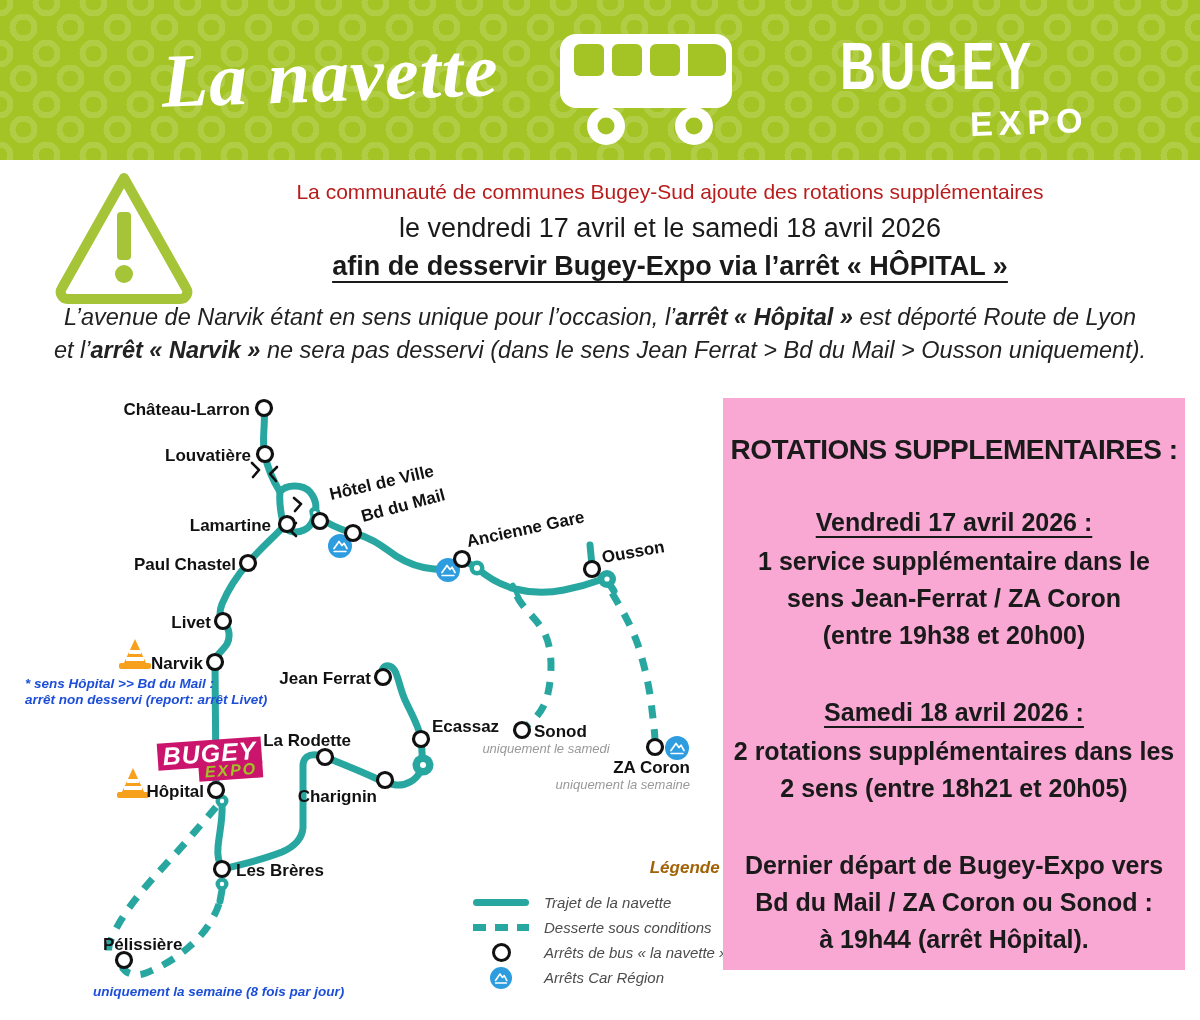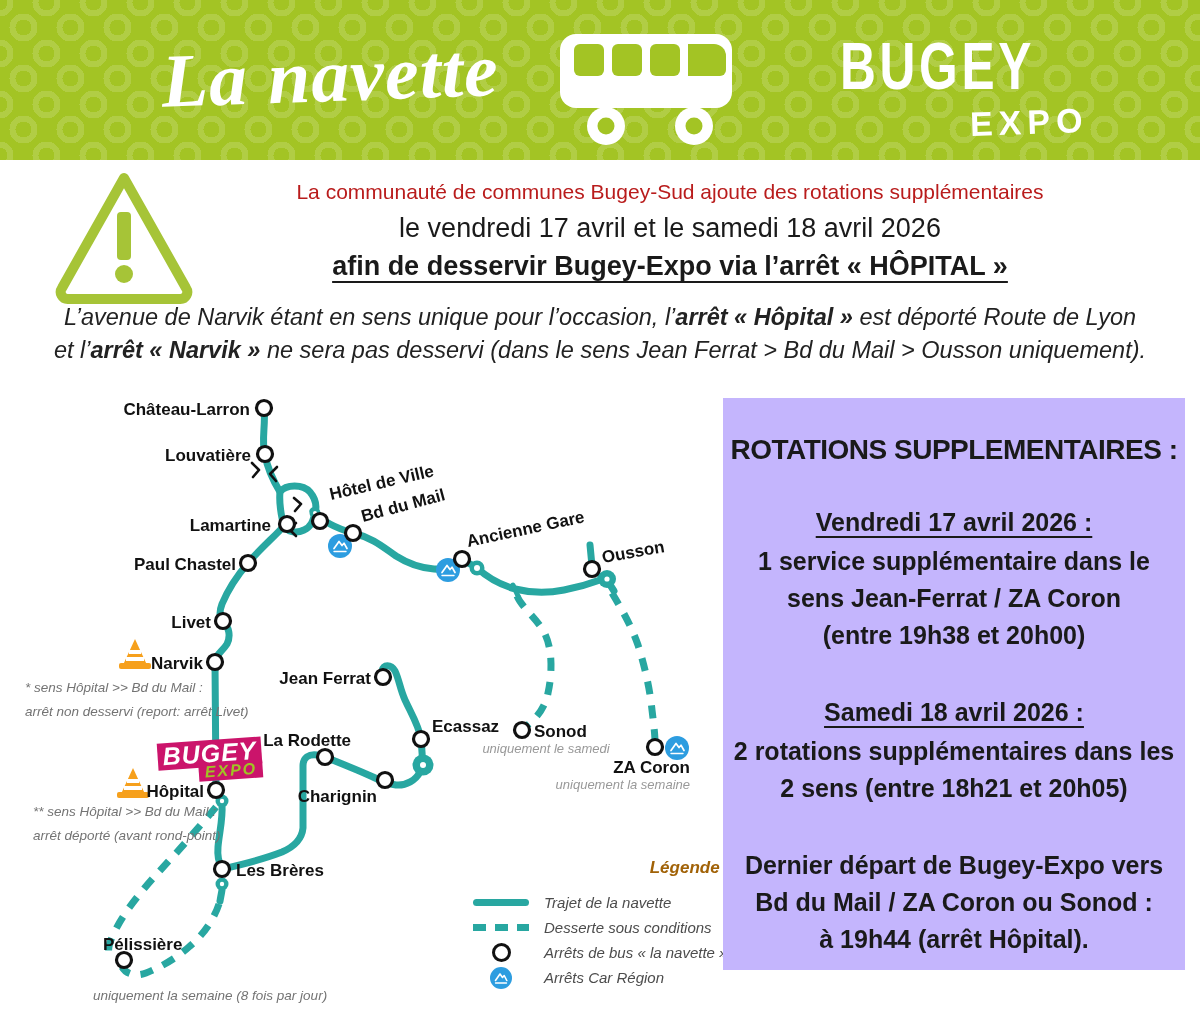--- a/index.html
+++ b/index.html
@@ -28,21 +28,21 @@
   .notice-l1{font-size:21px;font-weight:400;margin-bottom:9px;color:#b91c1c;}
   .notice-l2{font-size:27px;font-weight:normal;margin-bottom:7px;}
   .notice-l3{font-size:27px;font-weight:bold;text-decoration:underline;text-underline-offset:6px;
     text-decoration-thickness:2px;}
   .detail{position:absolute;left:40px;top:301px;width:1120px;text-align:center;
     font-style:italic;font-size:23.5px;color:#222;line-height:33px;}
   .detail .b{font-weight:bold;}
 
   
   .map-svg{position:absolute;left:0;top:390px;}
-  .map-note{position:absolute;font-style:italic;font-size:13.5px;color:#737373;line-height:24px;}
+  .map-note{position:absolute;font-style:italic;font-size:13.5px;color:#1d4ed8;line-height:16px;font-weight:bold;}
   .pre{white-space:pre-line;}
   #note-narvik{left:25px;top:1066px;}          
   #note-hopital{left:33px;top:1190px;}
   #note-pelissiere{left:93px;top:1374px;}
   .map-note,.map-logo{z-index:3;}
 
   .map-logo{position:absolute;left:158px;top:1128px;transform:rotate(-4deg);}
   .map-logo .bx-top{display:inline-block;background:#cb146b;color:#fff;font-weight:bold;
     font-style:italic;font-size:25px;line-height:27px;padding:0 5px;letter-spacing:1px;}
   .map-logo .bx-bottom{display:block;width:fit-content;margin:-4px 0 0 40px;background:#cb146b;
@@ -60,21 +60,21 @@
   .legend-title{font-weight:bold;font-style:italic;font-size:17px;color:#a16207;margin-bottom:12px;text-align:right;}
   .legend-row{display:flex;align-items:center;height:25px;}
   .legend-swatch{width:62px;display:flex;justify-content:center;align-items:center;flex:0 0 62px;}
   .sw-solid{width:56px;height:7px;background:#28a7a1;border-radius:4px;}
   .sw-dashed{width:56px;height:7px;
     background:repeating-linear-gradient(90deg,#28a7a1 0 13px,transparent 13px 22px);}
   .sw-stop{width:13px;height:13px;border:3.5px solid #111;border-radius:50%;background:#fff;}
   .legend-label{font-style:italic;font-size:15px;color:#4c4c4c;margin-left:12px;white-space:nowrap;}
 
   
-  .panel{position:absolute;left:723px;top:398px;width:462px;height:572px;background:#c4b5fd;
+  .panel{position:absolute;left:723px;top:398px;width:462px;height:572px;background:#f9a8d4;
     text-align:center;box-sizing:border-box;padding-top:36px;}
   .panel-title{font-size:28px;font-weight:bold;letter-spacing:-0.5px;}
   .panel-heading{font-size:25px;font-weight:bold;text-decoration:underline;
     text-underline-offset:5px;text-decoration-thickness:2px;}
   .panel-body{font-size:25px;font-weight:bold;line-height:37px;}
   .mt-f{margin-top:42px;margin-bottom:6px;}
   .mt-s{margin-top:44px;margin-bottom:6px;}
   .mt-l{margin-top:40px;}
 
   text.stop-label{font-family:"Liberation Sans",sans-serif;font-weight:bold;font-size:17px;fill:#111;}
@@ -258,22 +258,20 @@
         <text x="690" y="773" text-anchor="end" class="stop-label">ZA Coron</text>
         <text x="690" y="789" text-anchor="end" class="stop-sub">uniquement la semaine</text>
         <text x="204" y="797" text-anchor="end" class="stop-label">Hôpital</text>
         <text x="236" y="876" text-anchor="start" class="stop-label">Les Brères</text>
         <text x="103" y="950" text-anchor="start" class="stop-label">Pélissière</text>
       </g>
   </svg>
 
   <div id="note-narvik" class="map-note pre">* sens Hôpital &gt;&gt; Bd du Mail :
 arrêt non desservi (report: arrêt Livet)</div>
-  <div id="note-hopital" class="map-note pre">** sens Hôpital &gt;&gt; Bd du Mail :
-arrêt déporté (avant rond-point)</div>
   <div id="note-pelissiere" class="map-note">uniquement la semaine (8 fois par jour)</div>
 
   <div class="map-logo">
     <span class="bx-top">BUGEY</span>
     <span class="bx-bottom">EXPO</span>
   </div>
 
   <div class="legend">
     <div class="legend-title">Légende :</div>
     <div id="legend-rows">

